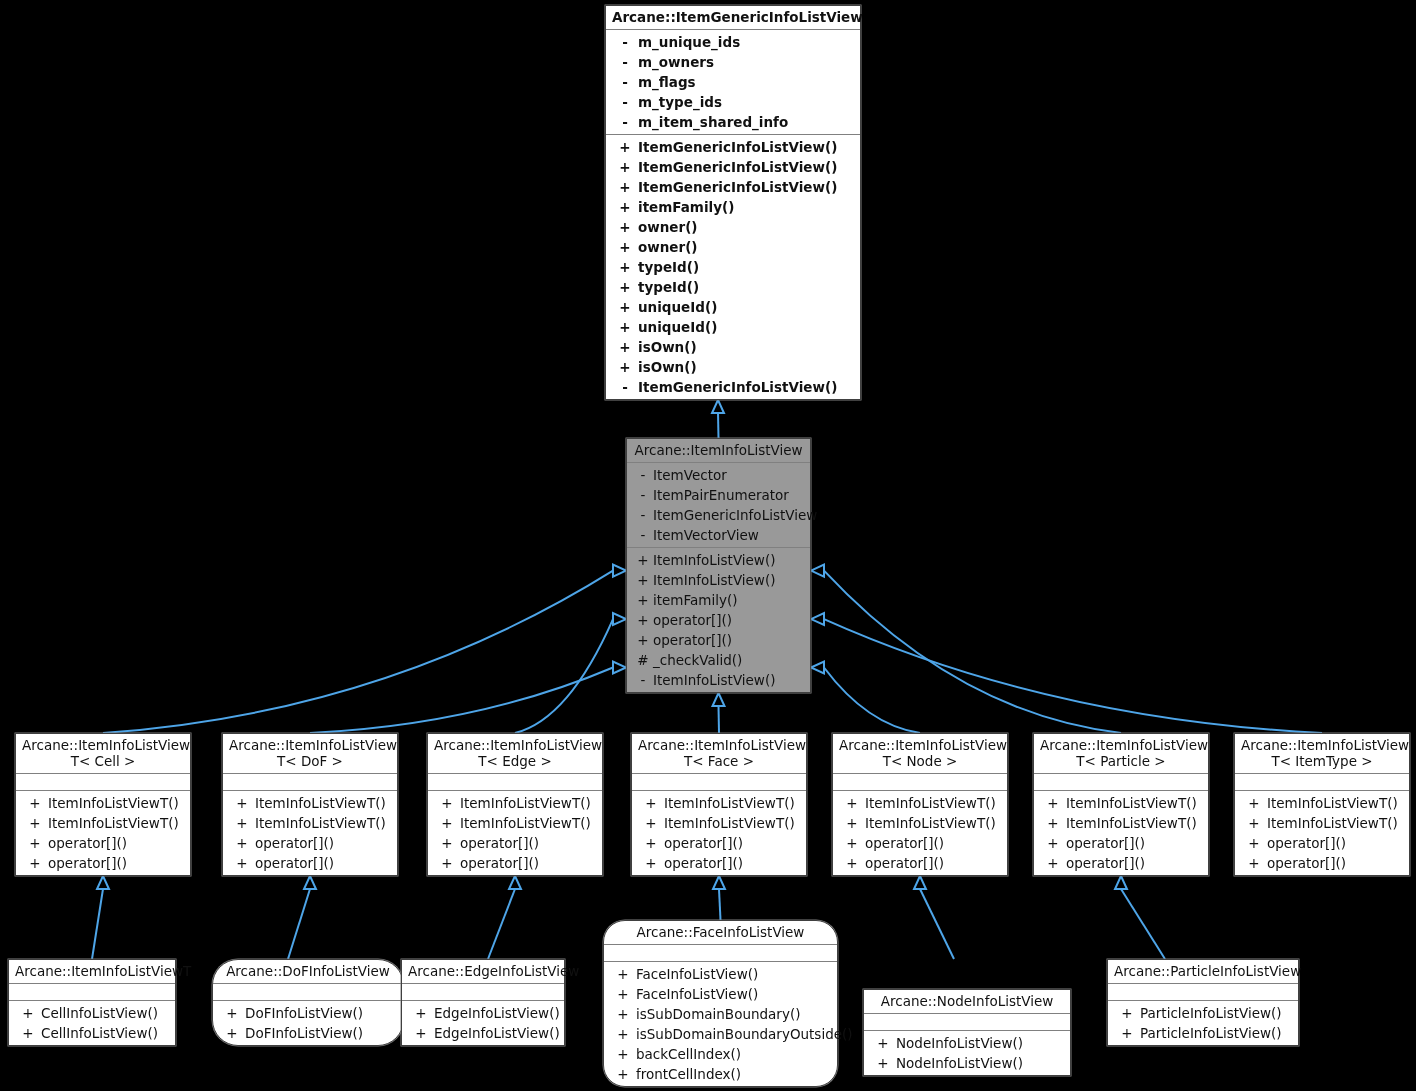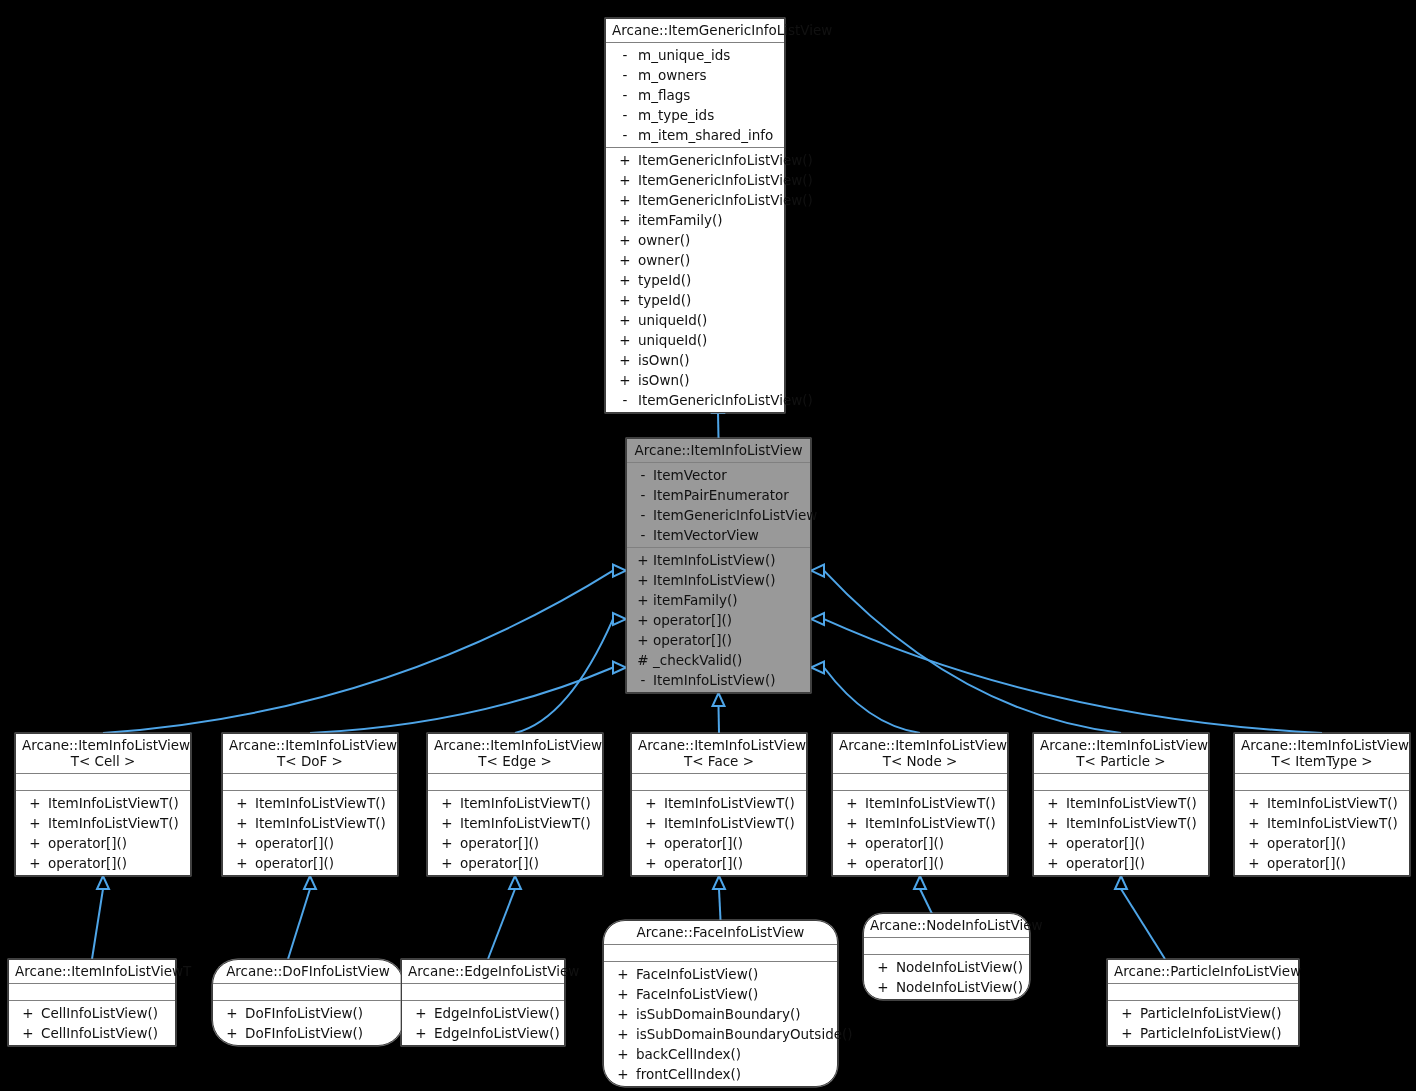--- a/index.html
+++ b/index.html
@@ -83,21 +83,21 @@
       <path d="M 488 959 L 515 889" stroke="#4ea5e8" stroke-width="2" fill="none"></path>
       <polygon points="515,876 520.98,889 509.02,889" stroke="#4ea5e8" stroke-width="2" fill="#000000"></polygon>
       <path d="M 720.5 920 L 719 889" stroke="#4ea5e8" stroke-width="2" fill="none"></path>
       <polygon points="719,876 724.98,889 713.02,889" stroke="#4ea5e8" stroke-width="2" fill="#000000"></polygon>
       <path d="M 954 959 L 920 889" stroke="#4ea5e8" stroke-width="2" fill="none"></path>
       <polygon points="920,876 925.98,889 914.02,889" stroke="#4ea5e8" stroke-width="2" fill="#000000"></polygon>
       <path d="M 1165 959 L 1121 889" stroke="#4ea5e8" stroke-width="2" fill="none"></path>
       <polygon points="1121,876 1126.98,889 1115.02,889" stroke="#4ea5e8" stroke-width="2" fill="#000000"></polygon>
     </svg>
   <div id="classes-layer">
-      <div class="uml-class" style="left: 605px; top: 18px; width: 180px;">
+      <div class="uml-class" style="left: 605px; top: 5px; width: 256px; font-weight: bold;">
         <div class="uml-title">Arcane::ItemGenericInfoListView</div>
         <div class="uml-compartment">
           <div class="member">
             <span class="vis wide">-</span>
             <span class="mname">m_unique_ids</span>
           </div>
           <div class="member">
             <span class="vis wide">-</span>
             <span class="mname">m_owners</span>
           </div>
@@ -446,21 +446,21 @@
           <div class="member">
             <span class="vis wide">+</span>
             <span class="mname">backCellIndex()</span>
           </div>
           <div class="member">
             <span class="vis wide">+</span>
             <span class="mname">frontCellIndex()</span>
           </div>
         </div>
       </div>
-      <div class="uml-class" style="left: 863px; top: 913px; width: 167px; border-radius: 20px;">
+      <div class="uml-class" style="left: 863px; top: 989px; width: 208px;">
         <div class="uml-title">Arcane::NodeInfoListView</div>
         <div class="uml-compartment empty"></div>
         <div class="uml-compartment last">
           <div class="member">
             <span class="vis wide">+</span>
             <span class="mname">NodeInfoListView()</span>
           </div>
           <div class="member">
             <span class="vis wide">+</span>
             <span class="mname">NodeInfoListView()</span>

